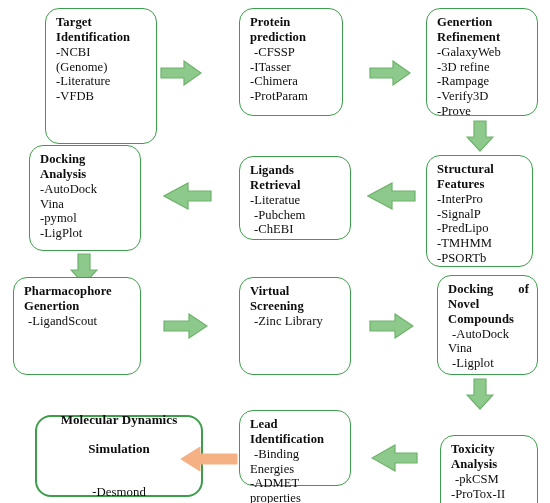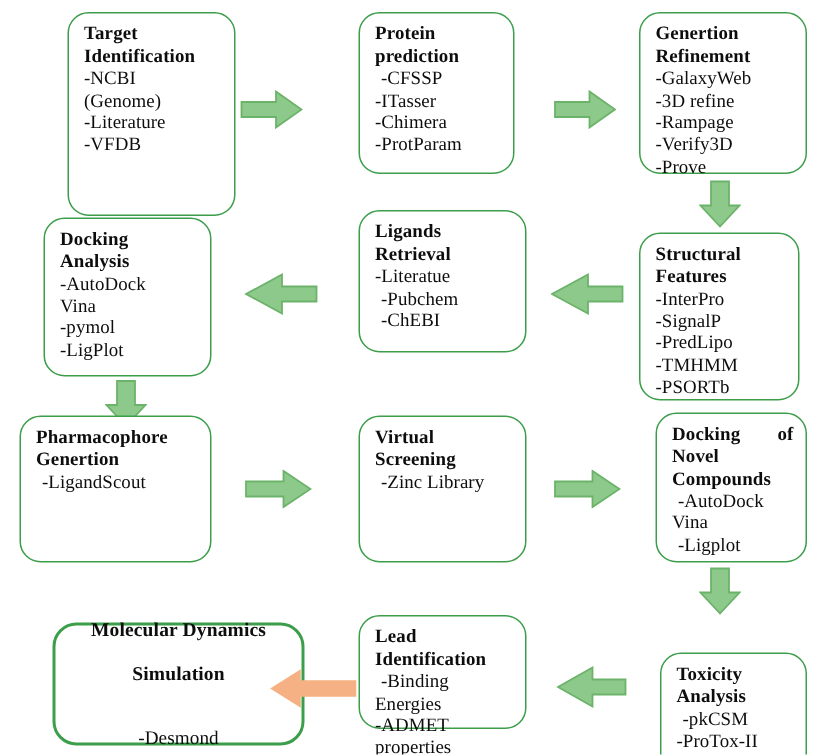--- a/index.html
+++ b/index.html
@@ -131,21 +131,21 @@
       <div>-LigPlot</div>
     </div>
   </div>
 
   <div class="arrow" style="left:163px; top:182px; width:49px; height:28px;">
     <svg viewBox="0 0 49 28" preserveAspectRatio="none">
       <polygon points="48,9 25,9 25,1 1,14 25,27 25,19 48,19" fill="#8dc98a" stroke="#6cb36a" stroke-width="1.2"></polygon>
     </svg>
   </div>
 
-  <div class="node" style="left:239px; top:140px; width:112px; height:95px;">
+  <div class="node" style="left:239px; top:156px; width:112px; height:84px;">
     <div class="title">
       <div>Ligands</div>
       <div>Retrieval</div>
     </div>
     <div class="items">
       <div>-Literatue</div>
       <div class="indent1">-Pubchem</div>
       <div class="indent1">-ChEBI</div>
     </div>
   </div>

